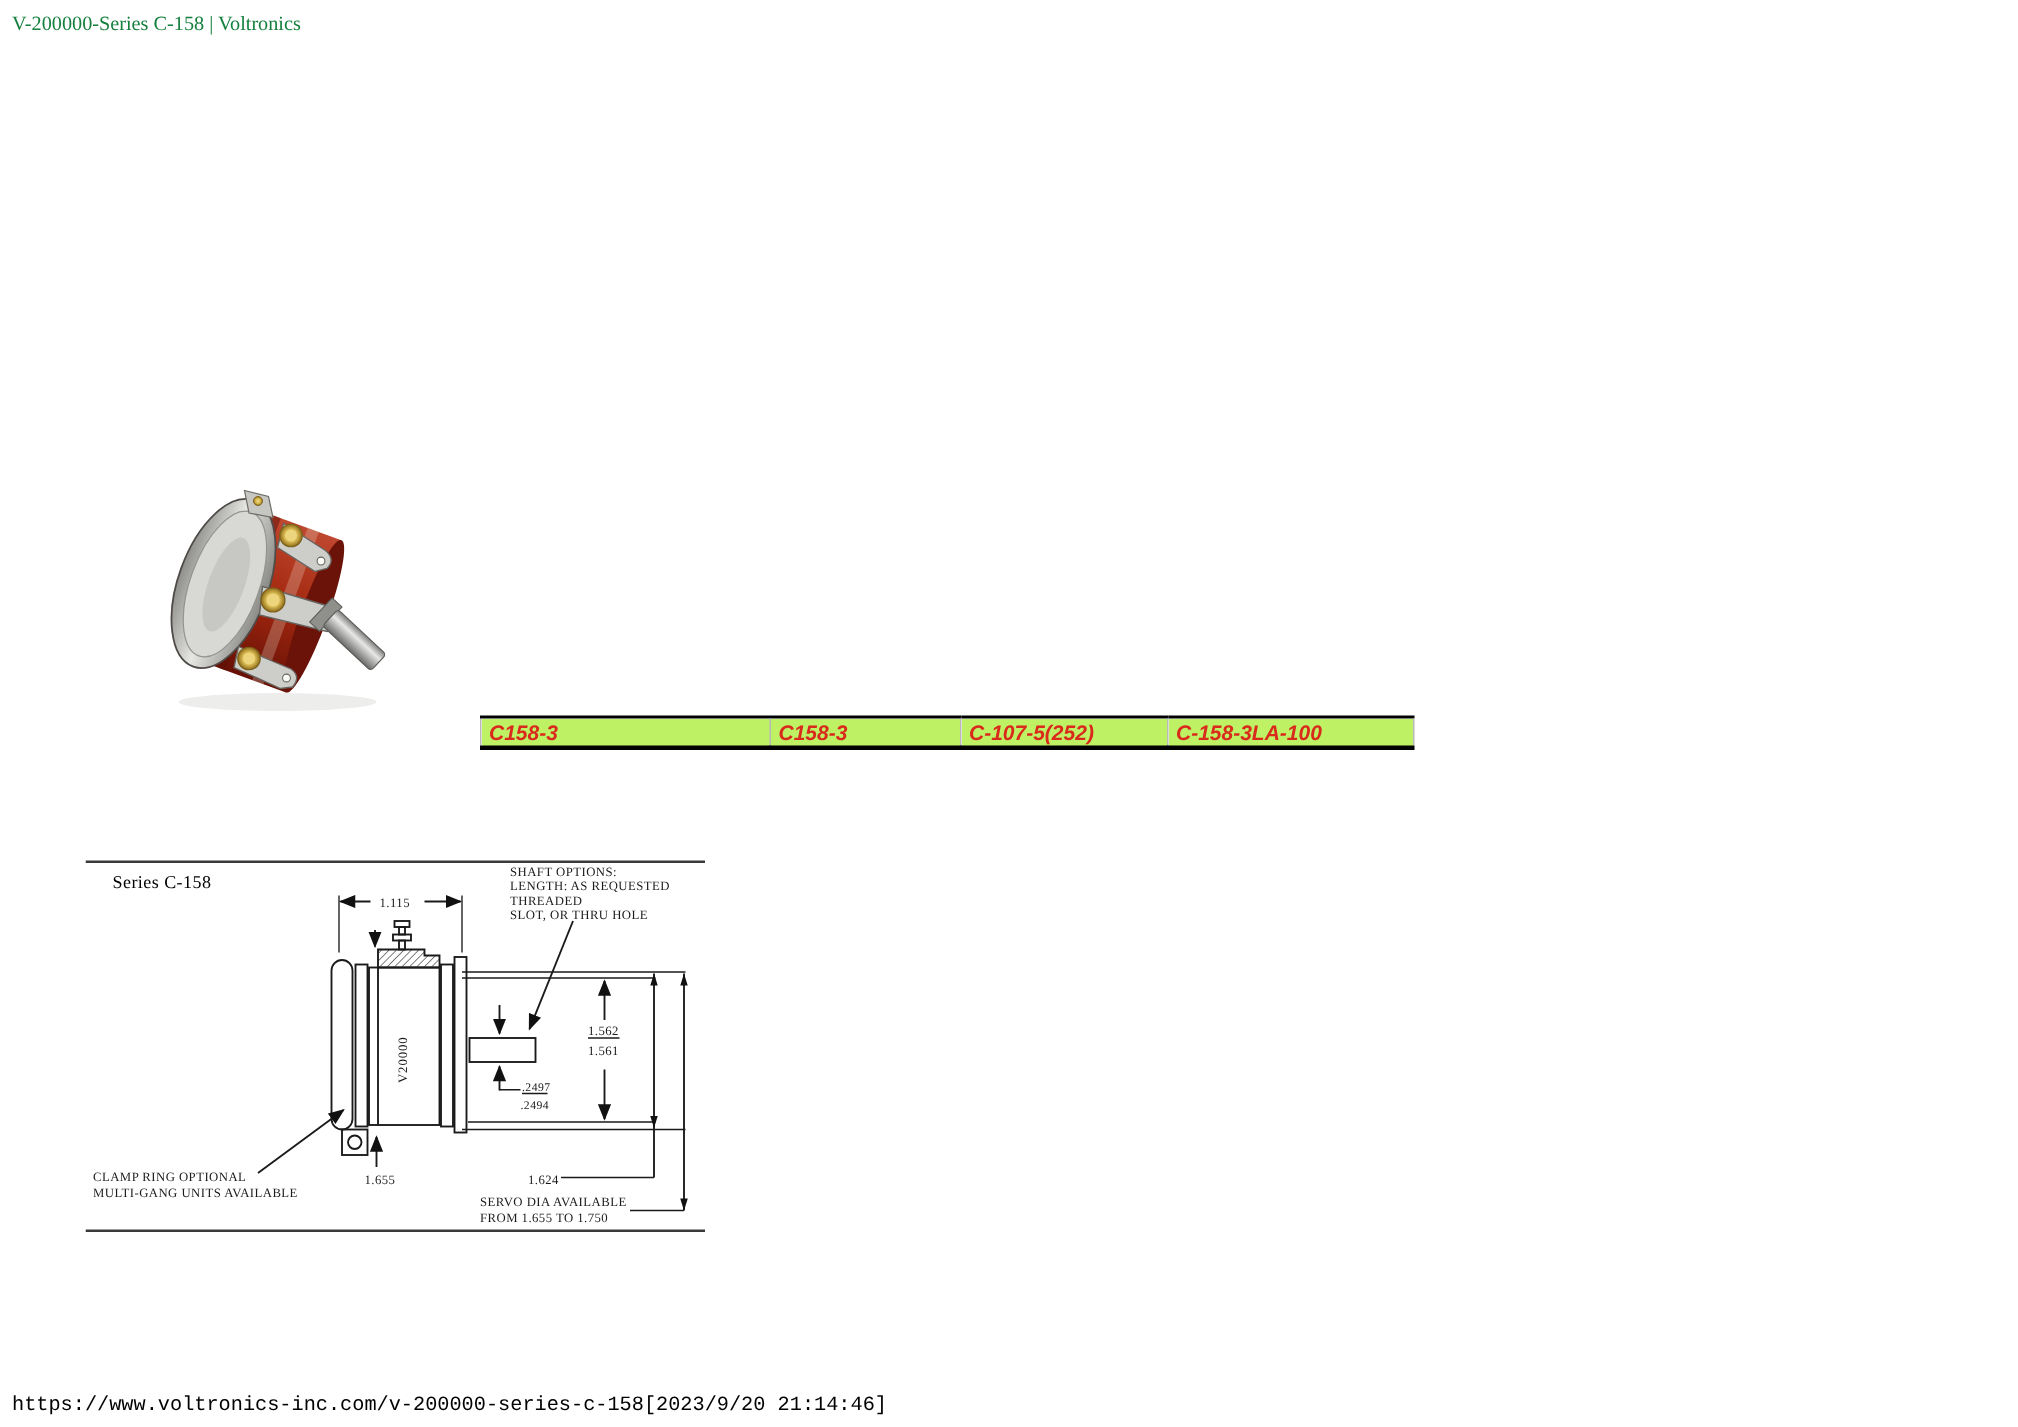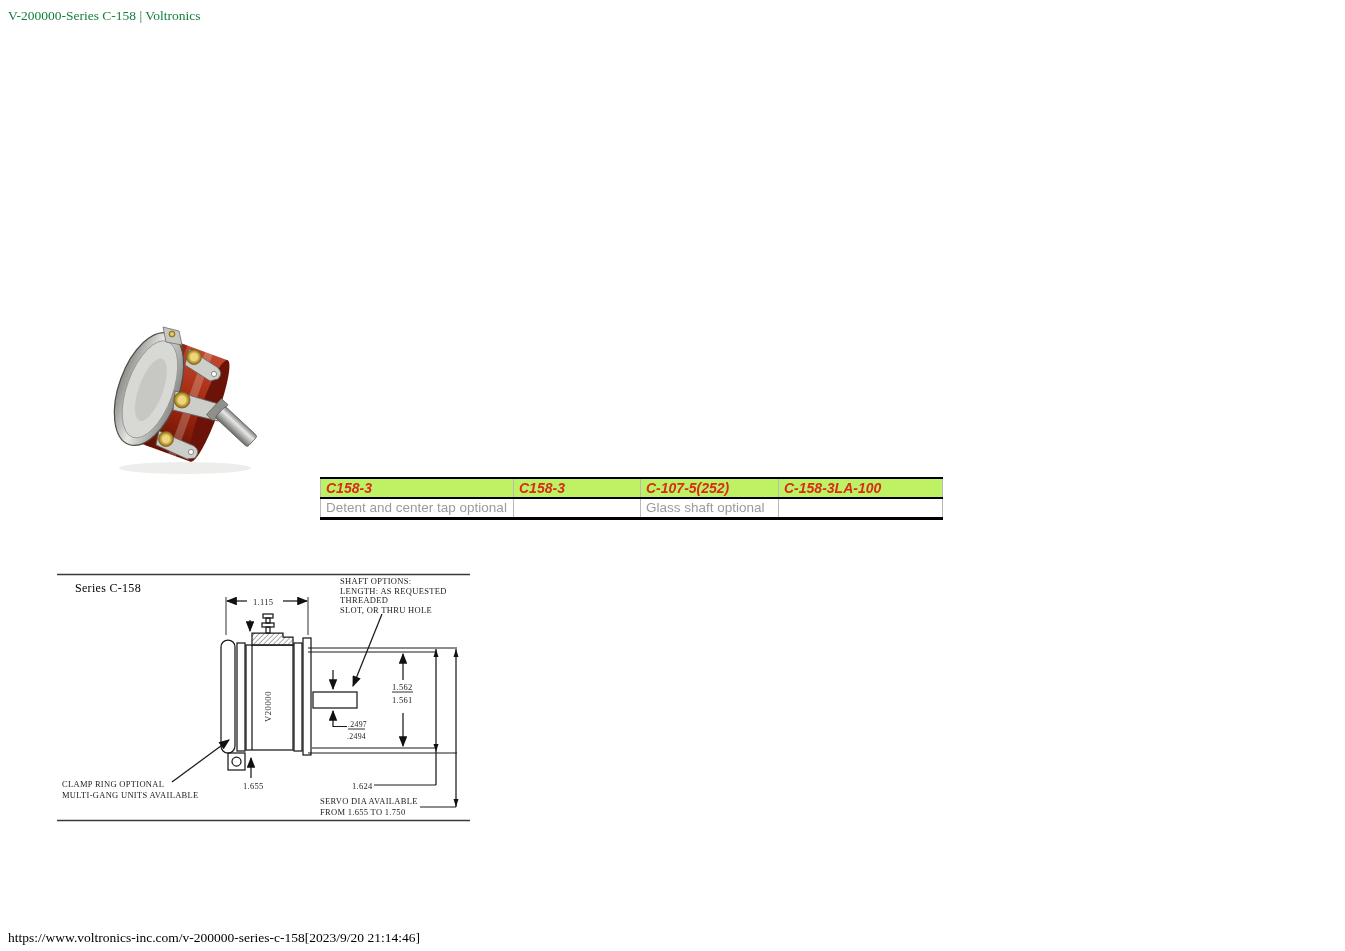--- a/index.html
+++ b/index.html
@@ -1,20 +1,20 @@
 <!DOCTYPE html>
 <html><head>
 <meta charset="utf-8">
 <style>
   html,body{margin:0;padding:0;background:#fff;}
   body{width:1345px;height:951px;position:relative;font-family:"Liberation Sans",sans-serif;overflow:hidden;}
   .abs{position:absolute;}
 
   #page-title{left:8px;top:8px;font-family:Liberation Serif, serif;font-size:13.5px;color:#15803d;white-space:nowrap;}
-  #footer-url{left:8px;top:930px;font-family:Liberation Serif, serif;font-size:13.5px;color:#000;white-space:nowrap;}
+  #footer-url{left:8px;top:930px;font-family:Liberation Mono, monospace;font-size:13.5px;color:#000;white-space:nowrap;}
 
   #photo{left:105px;top:318px;width:158px;height:160px;}
 
   #spec-table{left:320px;top:477px;border-collapse:collapse;table-layout:fixed;border-bottom:3px solid #000;}
   #spec-table th,#spec-table td{
     border-left:1px solid #b9b9b9;border-right:1px solid #b9b9b9;
     padding:0 2px 0 5px;text-align:left;white-space:nowrap;overflow:hidden;
     font-size:13.5px;line-height:18px;height:18px;font-weight:400;
   }
   #spec-table thead th{
@@ -105,26 +105,20 @@
   </colgroup>
   <thead>
     <tr>
       <th>C158-3</th>
       <th>C158-3</th>
       <th>C-107-5(252)</th>
       <th>C-158-3LA-100</th>
     </tr>
   </thead>
   <tbody>
-    <tr class="plain">
-      <td>Detent and center tap optional</td>
-      <td></td>
-      <td>Glass shaft optional</td>
-      <td></td>
-    </tr>
   </tbody>
 </table>
 
 <div id="series-title" class="abs">Series C-158</div>
 
 <svg id="drawing" class="abs" width="413" height="250" viewBox="0 0 413 250">
   <defs>
     <marker id="ah" viewBox="0 0 10 8" markerWidth="9" markerHeight="7" refX="9" refY="4" orient="auto">
       <path d="M0,0 L10,4 L0,8 Z" fill="#111"></path>
     </marker>

